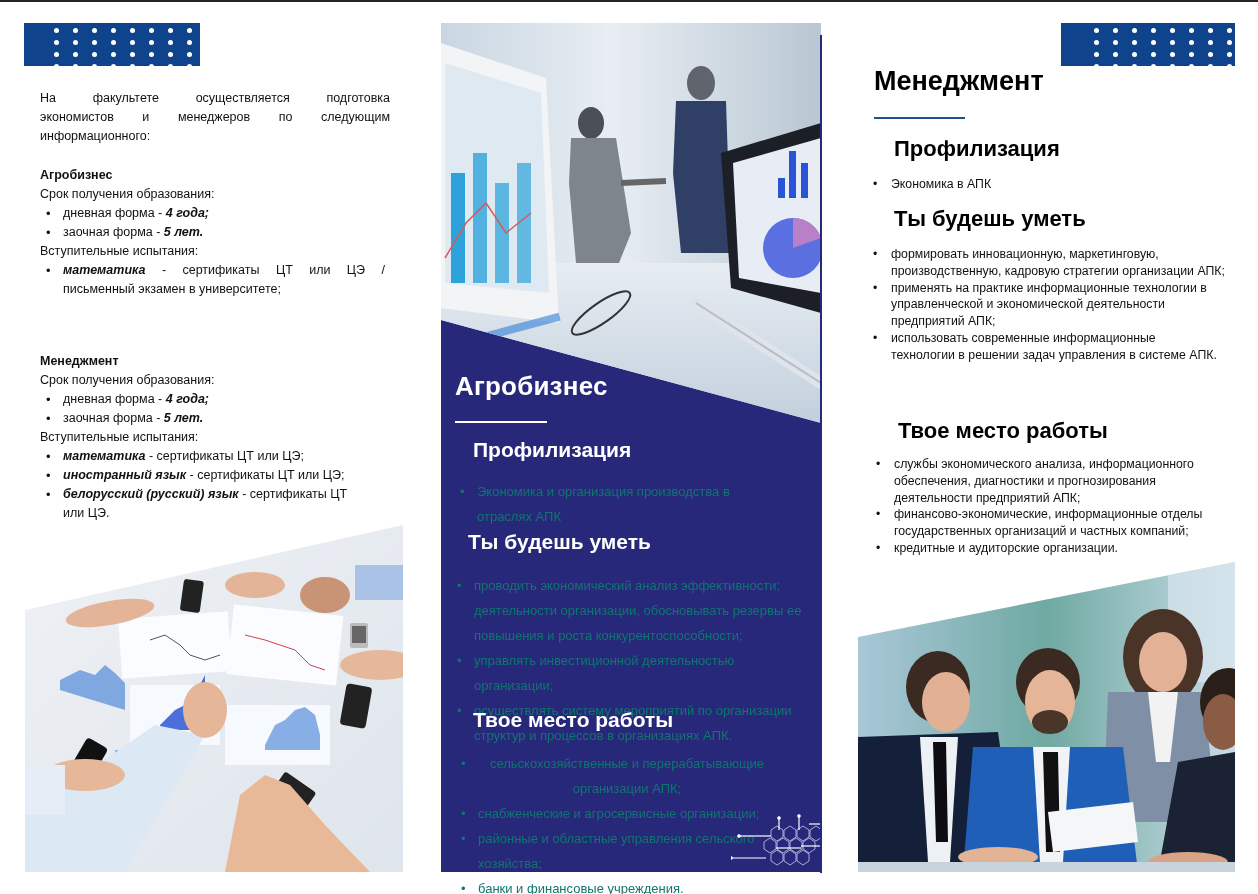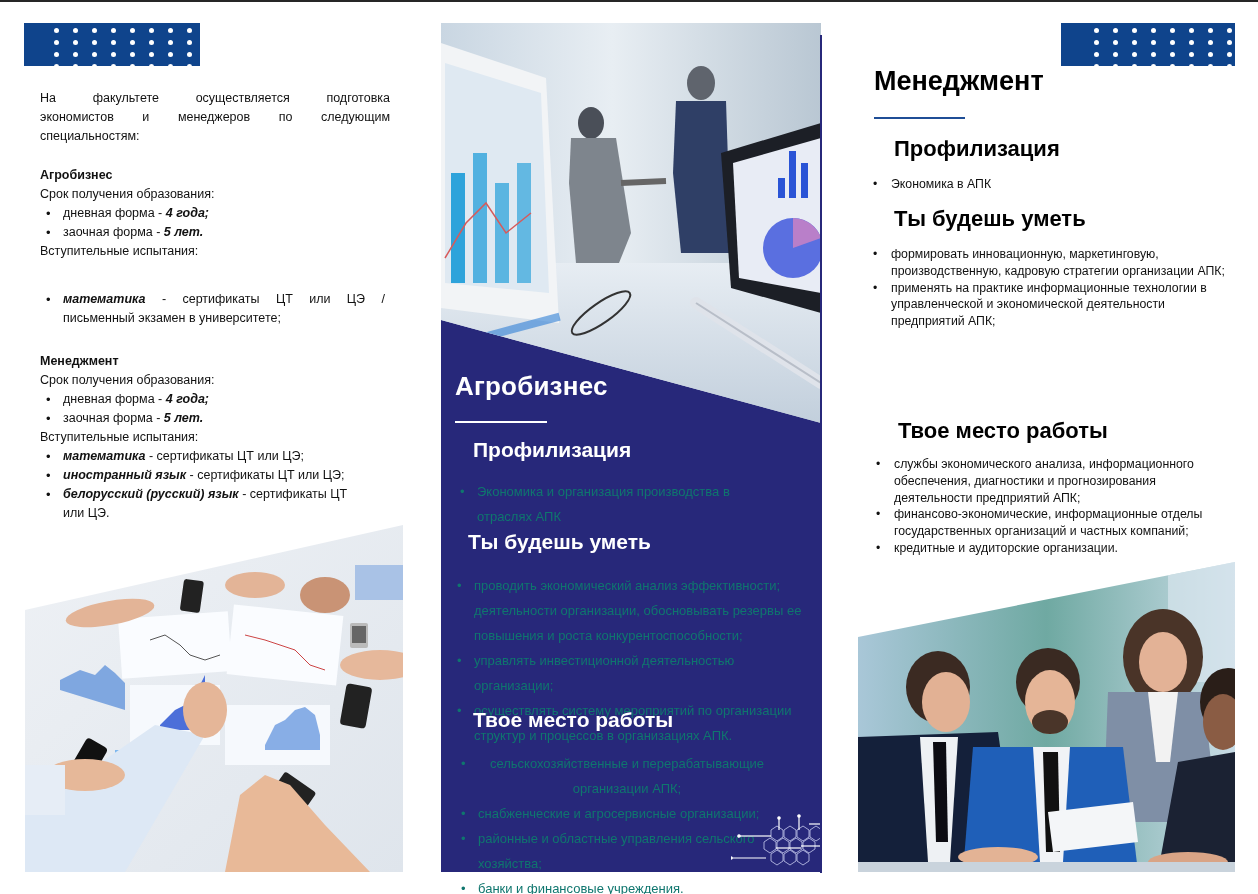--- a/index.html
+++ b/index.html
@@ -14,21 +14,21 @@
   
   .left { position: absolute; left: 0; top: 0; width: 430px; height: 894px; }
   .intro { position: absolute; left: 40px; top: 89px; width: 350px; font-size: 12.5px; line-height: 19px; text-align: justify; text-align-last: left; }
   .intro .l1 { text-align: justify; text-align-last: justify; }
   .spec { position: absolute; left: 40px; width: 355px; font-size: 12.5px; line-height: 19px; }
   .spec h4 { font-size: 12.5px; font-weight: bold; margin-bottom: 0; }
   .spec ul { list-style: none; }
   .spec li { position: relative; padding-left: 23px; }
   .spec li::before { content: "•"; position: absolute; left: 6px; top: 0; font-size: 13px; }
   .spec .just { text-align: justify; }
-  .spec .just .first { display: block; text-align: justify; text-align-last: justify; margin-top: 29px; }
+  .spec .just .first { display: block; text-align: justify; text-align-last: justify; }
   .bi { font-weight: bold; font-style: italic; }
 
   .photo { position: absolute; overflow: hidden; }
   .photo svg { display: block; }
 
   
   .mid { position: absolute; left: 441px; top: 23px; width: 380px; height: 849px; }
   .mid-bg { position: absolute; left: 0; top: 0; width: 380px; height: 849px; background: #27287a; }
   .mid h2 { position: absolute; left: 14px; top: 348px; font-size: 26px; font-weight: bold; color: #fff; letter-spacing: 0.2px; }
   .mid .rule { position: absolute; left: 14px; top: 398px; width: 92px; height: 2px; background: #fff; }
@@ -85,21 +85,21 @@
         <span></span>
         <span></span>
         <span></span>
         <span></span>
     </div>
   </div>
 
   <div class="intro">
     <span class="l1" style="display:block; text-align-last:justify;">На факультете осуществляется подготовка</span>
     <span style="display:block; text-align:justify; text-align-last:justify;">экономистов и менеджеров по следующим</span>
-    <span style="display:block;">специальностям:</span>
+    <span style="display:block;">информационного:</span>
   </div>
 
   <div class="spec" style="top:166px;">
     <h4>Агробизнес</h4>
     <div>Срок получения образования:</div>
     <ul>
       <li><span>дневная форма - </span><span class="bi">4 года;</span></li>
       <li><span>заочная форма - </span><span class="bi">5 лет.</span></li>
     </ul>
     <div>Вступительные испытания:</div>
@@ -324,20 +324,21 @@
 
   <h3 style="left:54px; top:136px;">Профилизация</h3>
   <ul style="left:28px; top:176px; width:340px;">
     <li>Экономика в АПК</li>
   </ul>
 
   <h3 style="left:54px; top:206px;">Ты будешь уметь</h3>
   <ul style="left:28px; top:246px; width:360px;">
     <li>формировать инновационную, маркетинговую, производственную, кадровую стратегии организации АПК;</li>
     <li style="width:350px;">применять на практике информационные технологии в управленческой и экономической деятельности предприятий АПК;</li>
+    <li style="width:350px;">использовать современные информационные технологии в решении задач управления в системе АПК.</li>
   </ul>
 
   <h3 style="left:58px; top:418px;">Твое место работы</h3>
   <ul style="left:31px; top:456px; width:345px;">
     <li>службы экономического анализа, информационного обеспечения, диагностики и прогнозирования деятельности предприятий АПК;</li>
     <li>финансово-экономические, информационные отделы государственных организаций и частных компаний;</li>
     <li>кредитные и  аудиторские организации.</li>
   </ul>
 
   <div class="photo" style="left:18px; top:562px; width:377px; height:310px;">

